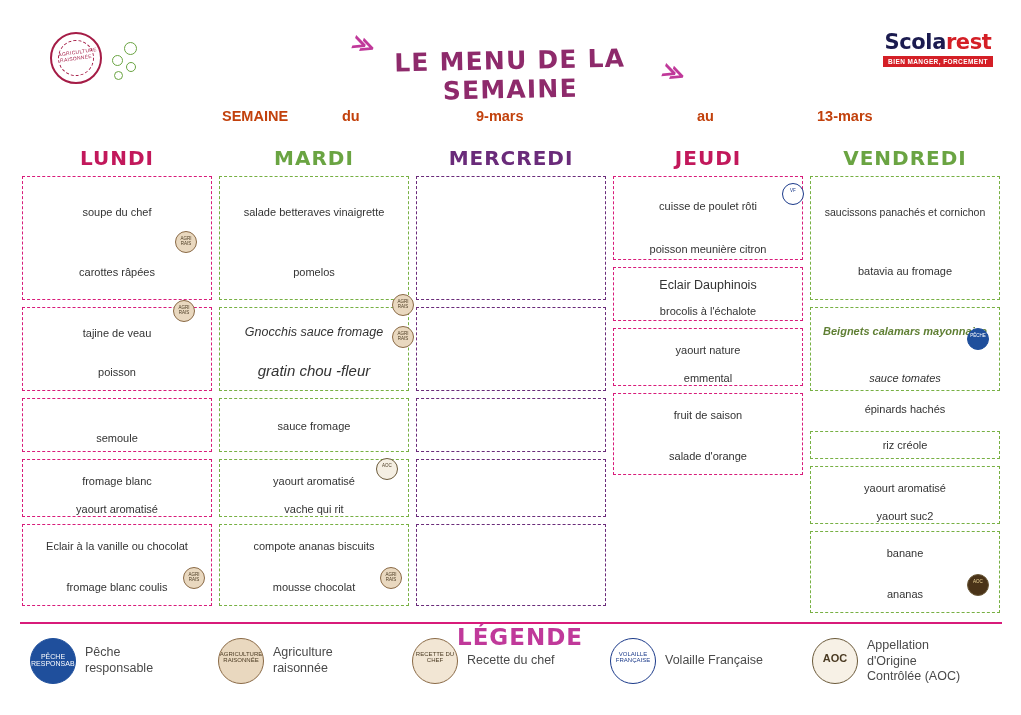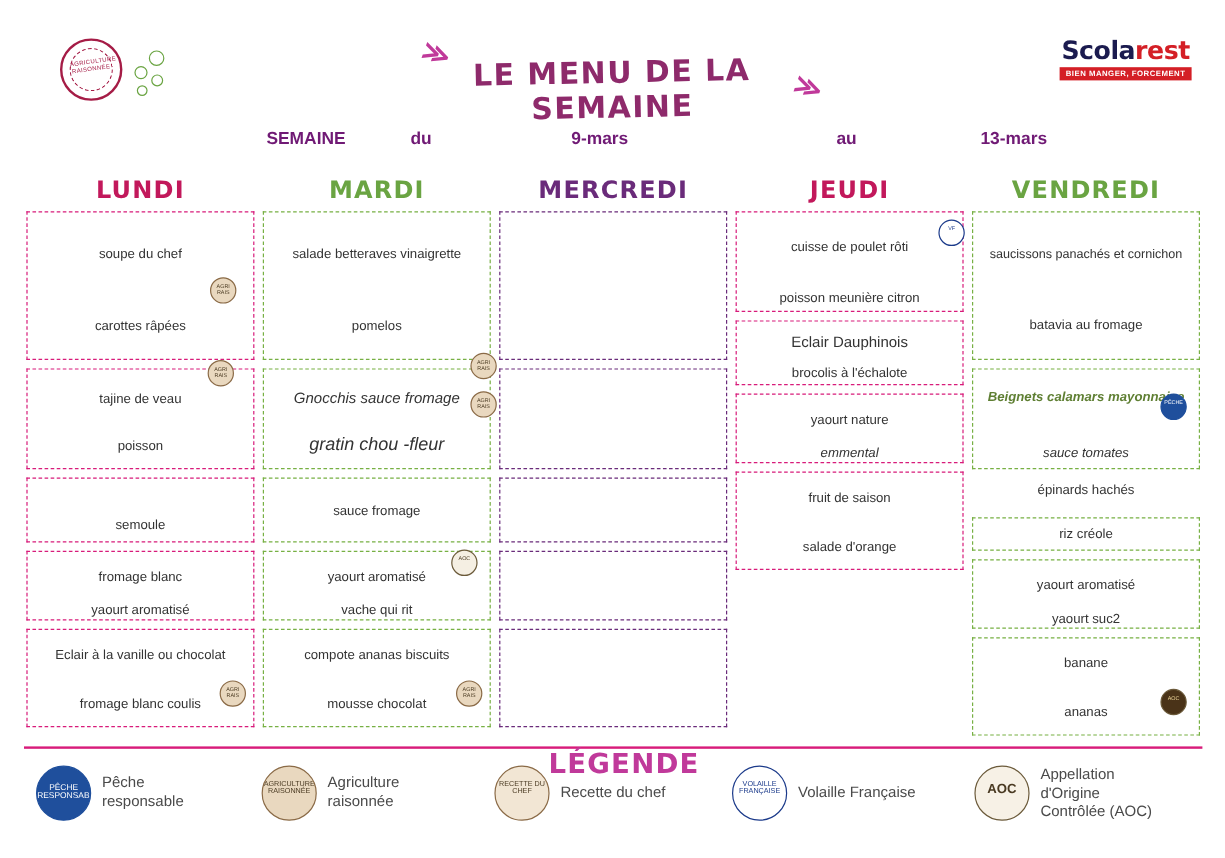--- a/index.html
+++ b/index.html
@@ -123,21 +123,21 @@
 
   
   #weekline {
     position: absolute;
     left: 0;
     top: 108px;
     width: 1021px;
     height: 26px;
     font-size: 14.5px;
     font-weight: bold;
-    color: #701a75;
+    color: #c2410c;
   }
   #weekline span { position: absolute; }
   .w-semaine { left: 222px; }
   .w-du      { left: 342px; }
   .w-from    { left: 476px; }
   .w-au      { left: 697px; }
   .w-to      { left: 817px; }
 
   
   #grid {
@@ -400,21 +400,21 @@
       <div class="badge vol" style="right:-2px; top:6px;">VF</div>
     </div>
 
     <div class="cellbox b-pink" style="height:54px;">
       <span class="line med" style="margin-top:3px;">Eclair Dauphinois</span>
       <span class="line" style="margin-top:10px;">brocolis à l'échalote</span>
     </div>
 
     <div class="cellbox b-pink" style="height:58px;">
       <span class="line" style="margin-top:8px;">yaourt nature</span>
-      <span class="line" style="margin-top:13px;font-style:italic;">emmental</span>
+      <span class="line" style="margin-top:13px;">emmental</span>
     </div>
 
     <div class="cellbox b-pink" style="height:82px;">
       <span class="line" style="margin-top:8px;">fruit de saison</span>
       <span class="line" style="margin-top:26px;">salade d'orange</span>
     </div>
   </div>
 
   <div class="day-col col4">
     <div class="day-head green">VENDREDI</div>

